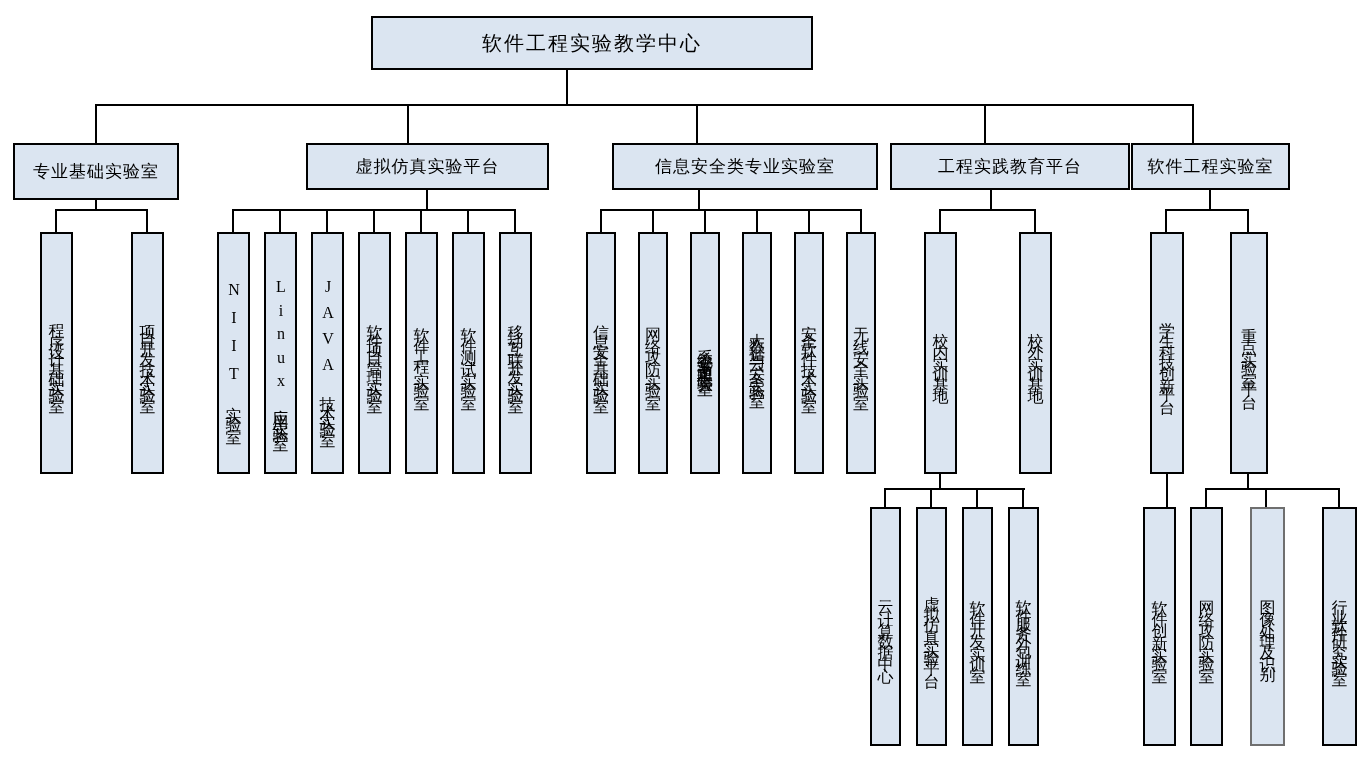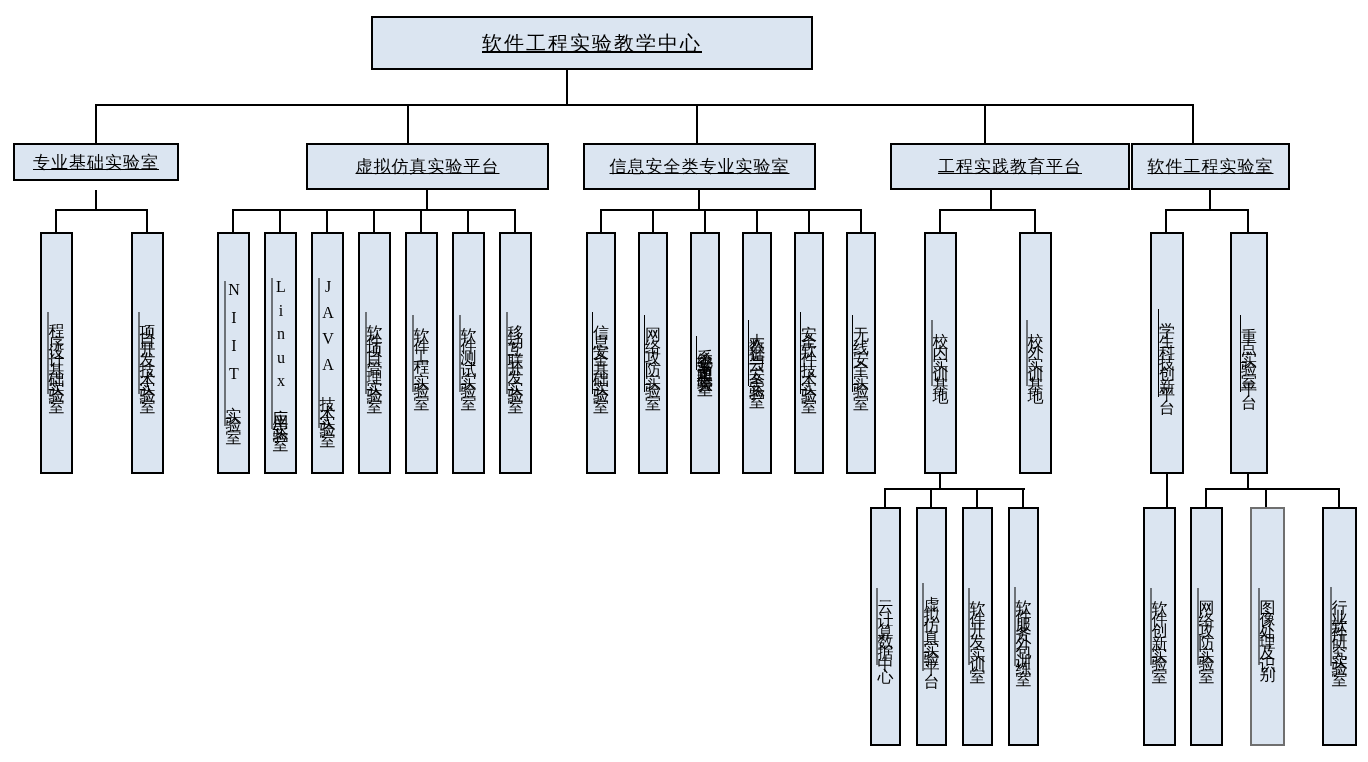--- a/index.html
+++ b/index.html
@@ -3,21 +3,21 @@
 <meta charset="utf-8">
 <style>
   html,body{margin:0;padding:0;background:#ffffff;}
   body{
     position:relative;width:1368px;height:762px;overflow:hidden;
     font-family:"Liberation Serif","DejaVu Serif",serif;color:#000;
   }
   .ln{position:absolute;background:#000;display:block;}
   .hbox,.vbox{
     position:absolute;background:#dbe5f1;border:2px solid #000;
-    box-sizing:border-box;display:flex;align-items:center;justify-content:center;text-decoration:underline;
+    box-sizing:border-box;display:flex;align-items:center;justify-content:center;
   }
   .htext{font-size:17px;letter-spacing:1px;white-space:nowrap;}
   .htext.root{font-size:20px;letter-spacing:2px;}
   .vtext{
     writing-mode:vertical-rl;text-orientation:upright;
     font-size:16px;line-height:1;white-space:nowrap;
   }
   .muted{border-color:#6f6f6f;}
 </style>
 </head>
@@ -77,27 +77,27 @@
 <i class="ln" style="left:1247px;top:474px;width:2px;height:15px"></i>
 <i class="ln" style="left:1205px;top:488px;width:135px;height:2px"></i>
 <i class="ln" style="left:1205px;top:488px;width:2px;height:19px"></i>
 <i class="ln" style="left:1265px;top:488px;width:2px;height:19px"></i>
 <i class="ln" style="left:1338px;top:488px;width:2px;height:19px"></i>
 
 <div class="hbox" style="left:371px;top:16px;width:442px;height:54px">
   <span class="htext root">软件工程实验教学中心</span>
 </div>
 
-<div class="hbox" style="left:13px;top:143px;width:166px;height:38px">
+<div class="hbox" style="left:13px;top:143px;width:166px;height:57px">
   <span class="htext">专业基础实验室</span>
 </div>
 <div class="hbox" style="left:306px;top:143px;width:243px;height:47px">
   <span class="htext">虚拟仿真实验平台</span>
 </div>
-<div class="hbox" style="left:583px;top:143px;width:233px;height:47px">
+<div class="hbox" style="left:612px;top:143px;width:266px;height:47px">
   <span class="htext">信息安全类专业实验室</span>
 </div>
 <div class="hbox" style="left:890px;top:143px;width:240px;height:47px">
   <span class="htext">工程实践教育平台</span>
 </div>
 <div class="hbox" style="left:1131px;top:143px;width:159px;height:47px">
   <span class="htext">软件工程实验室</span>
 </div>
 
 <div class="vbox" style="left:40px;top:232px;width:33px;height:242px">

